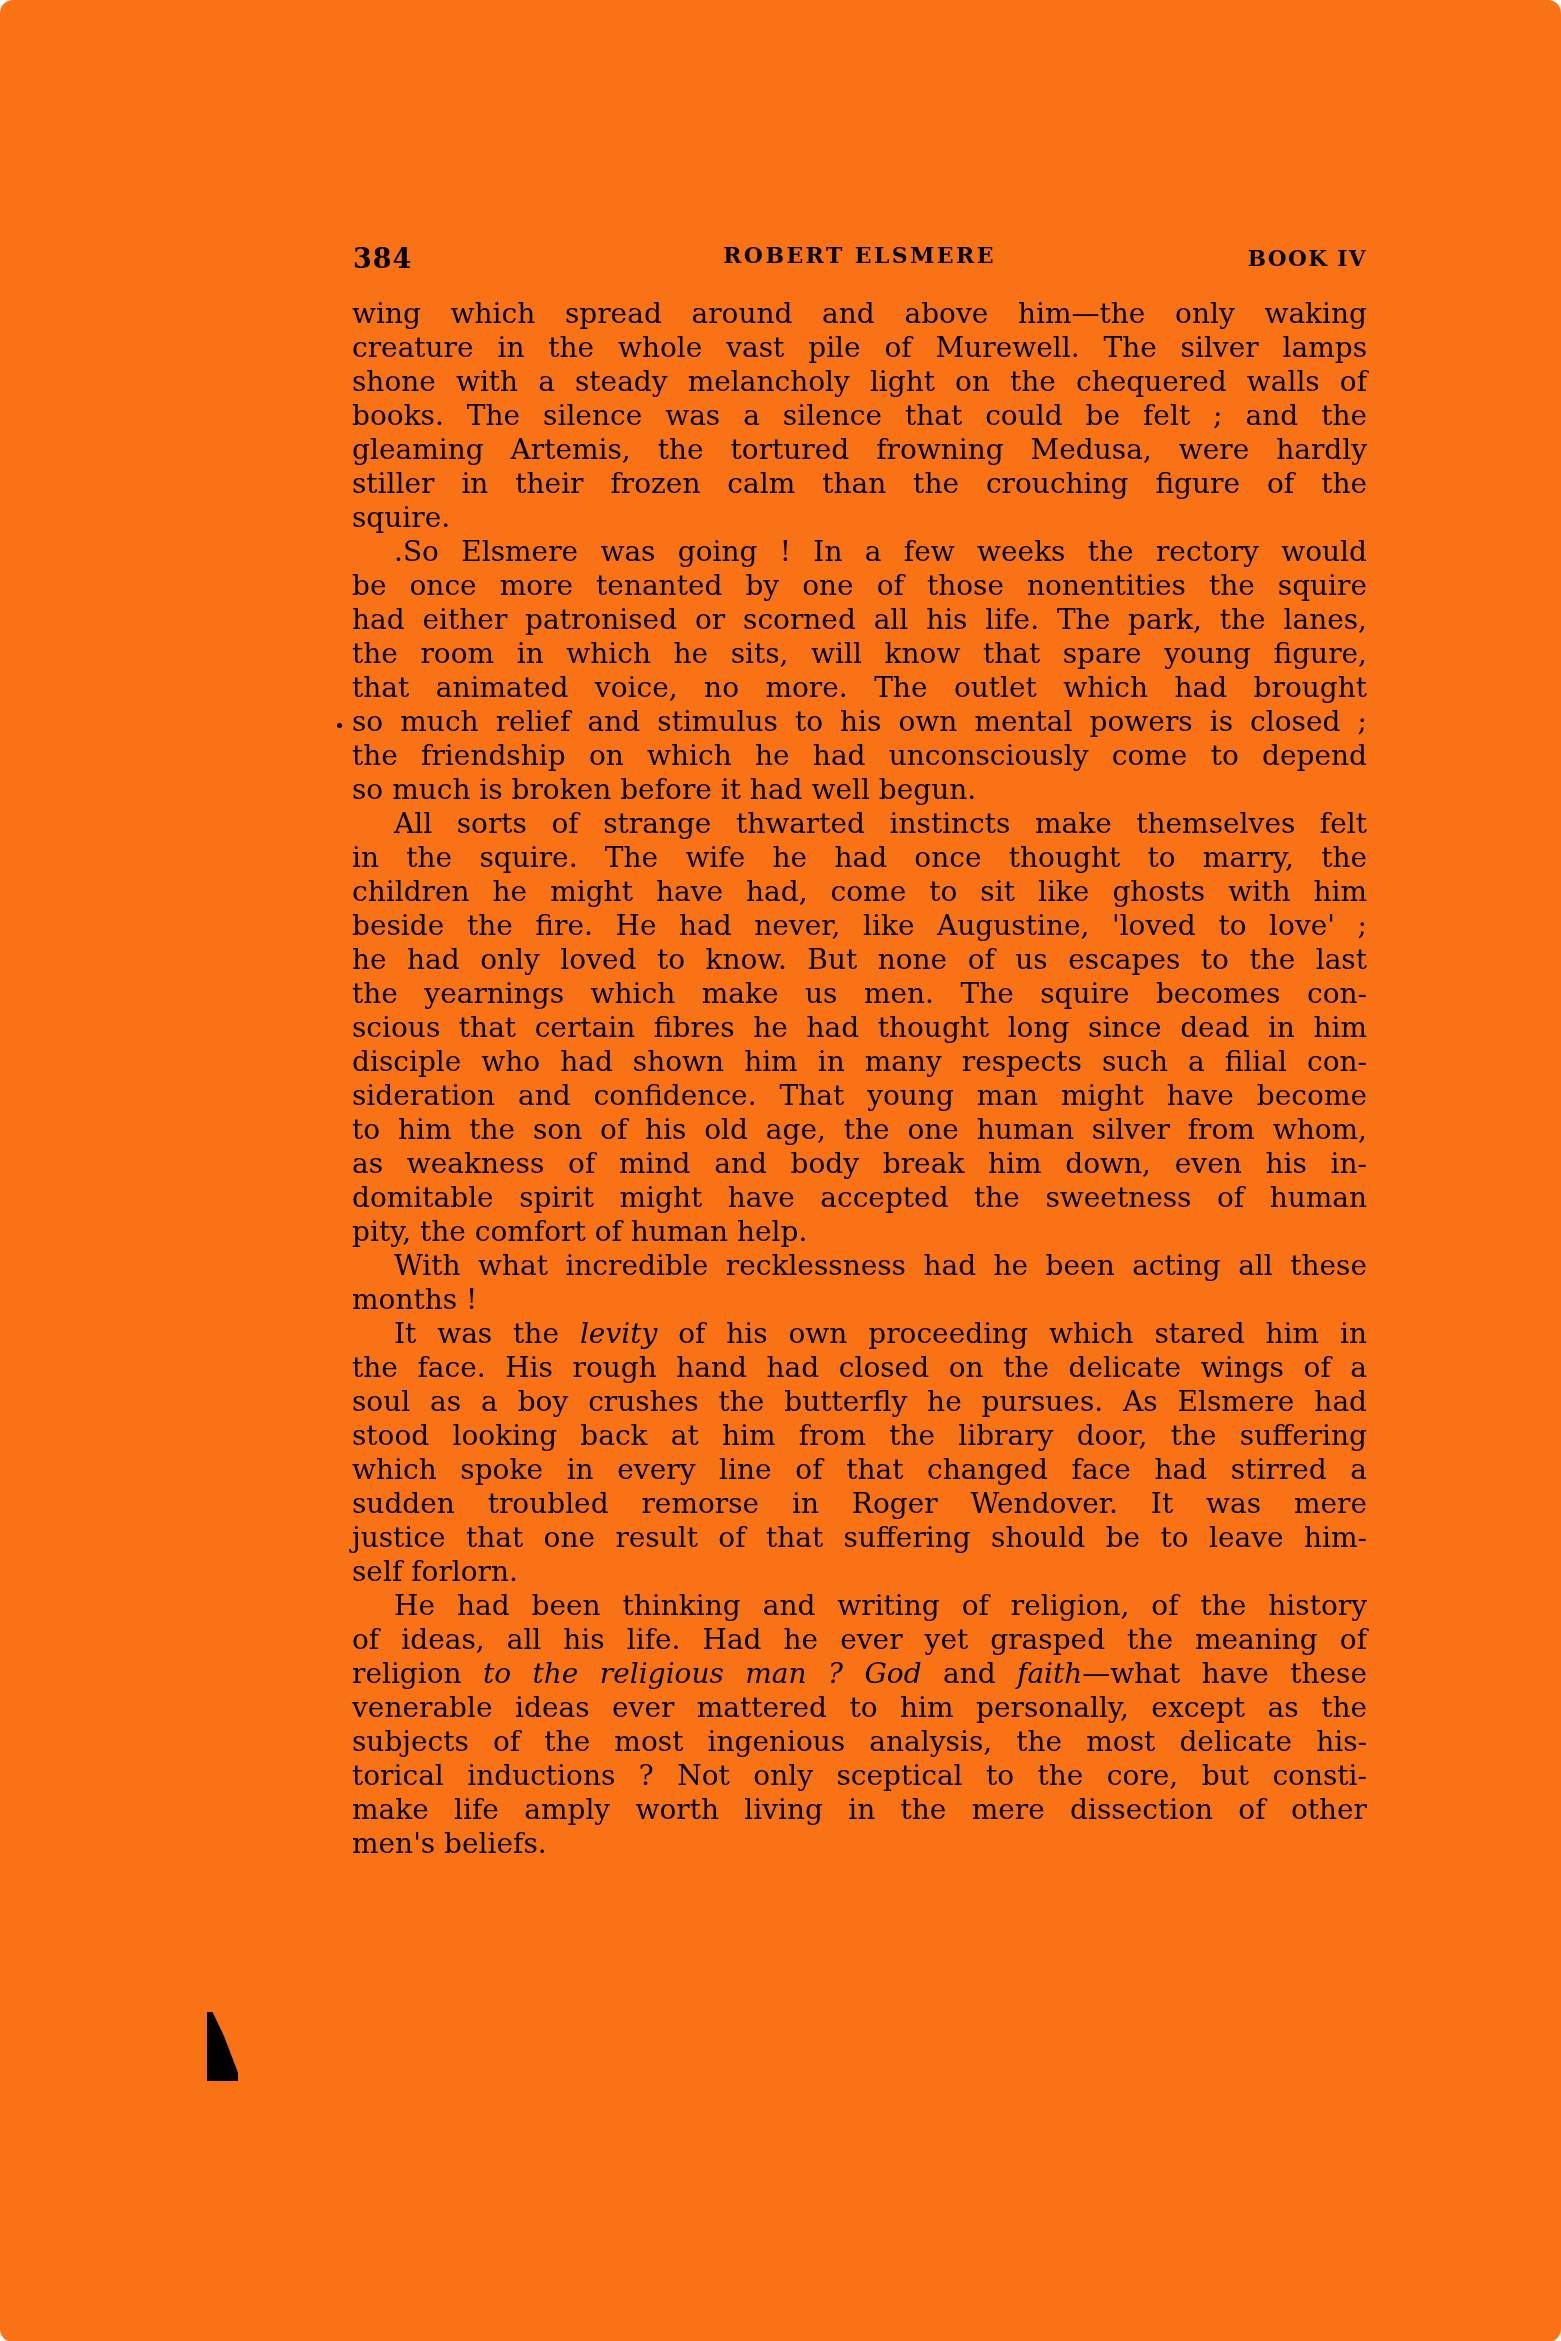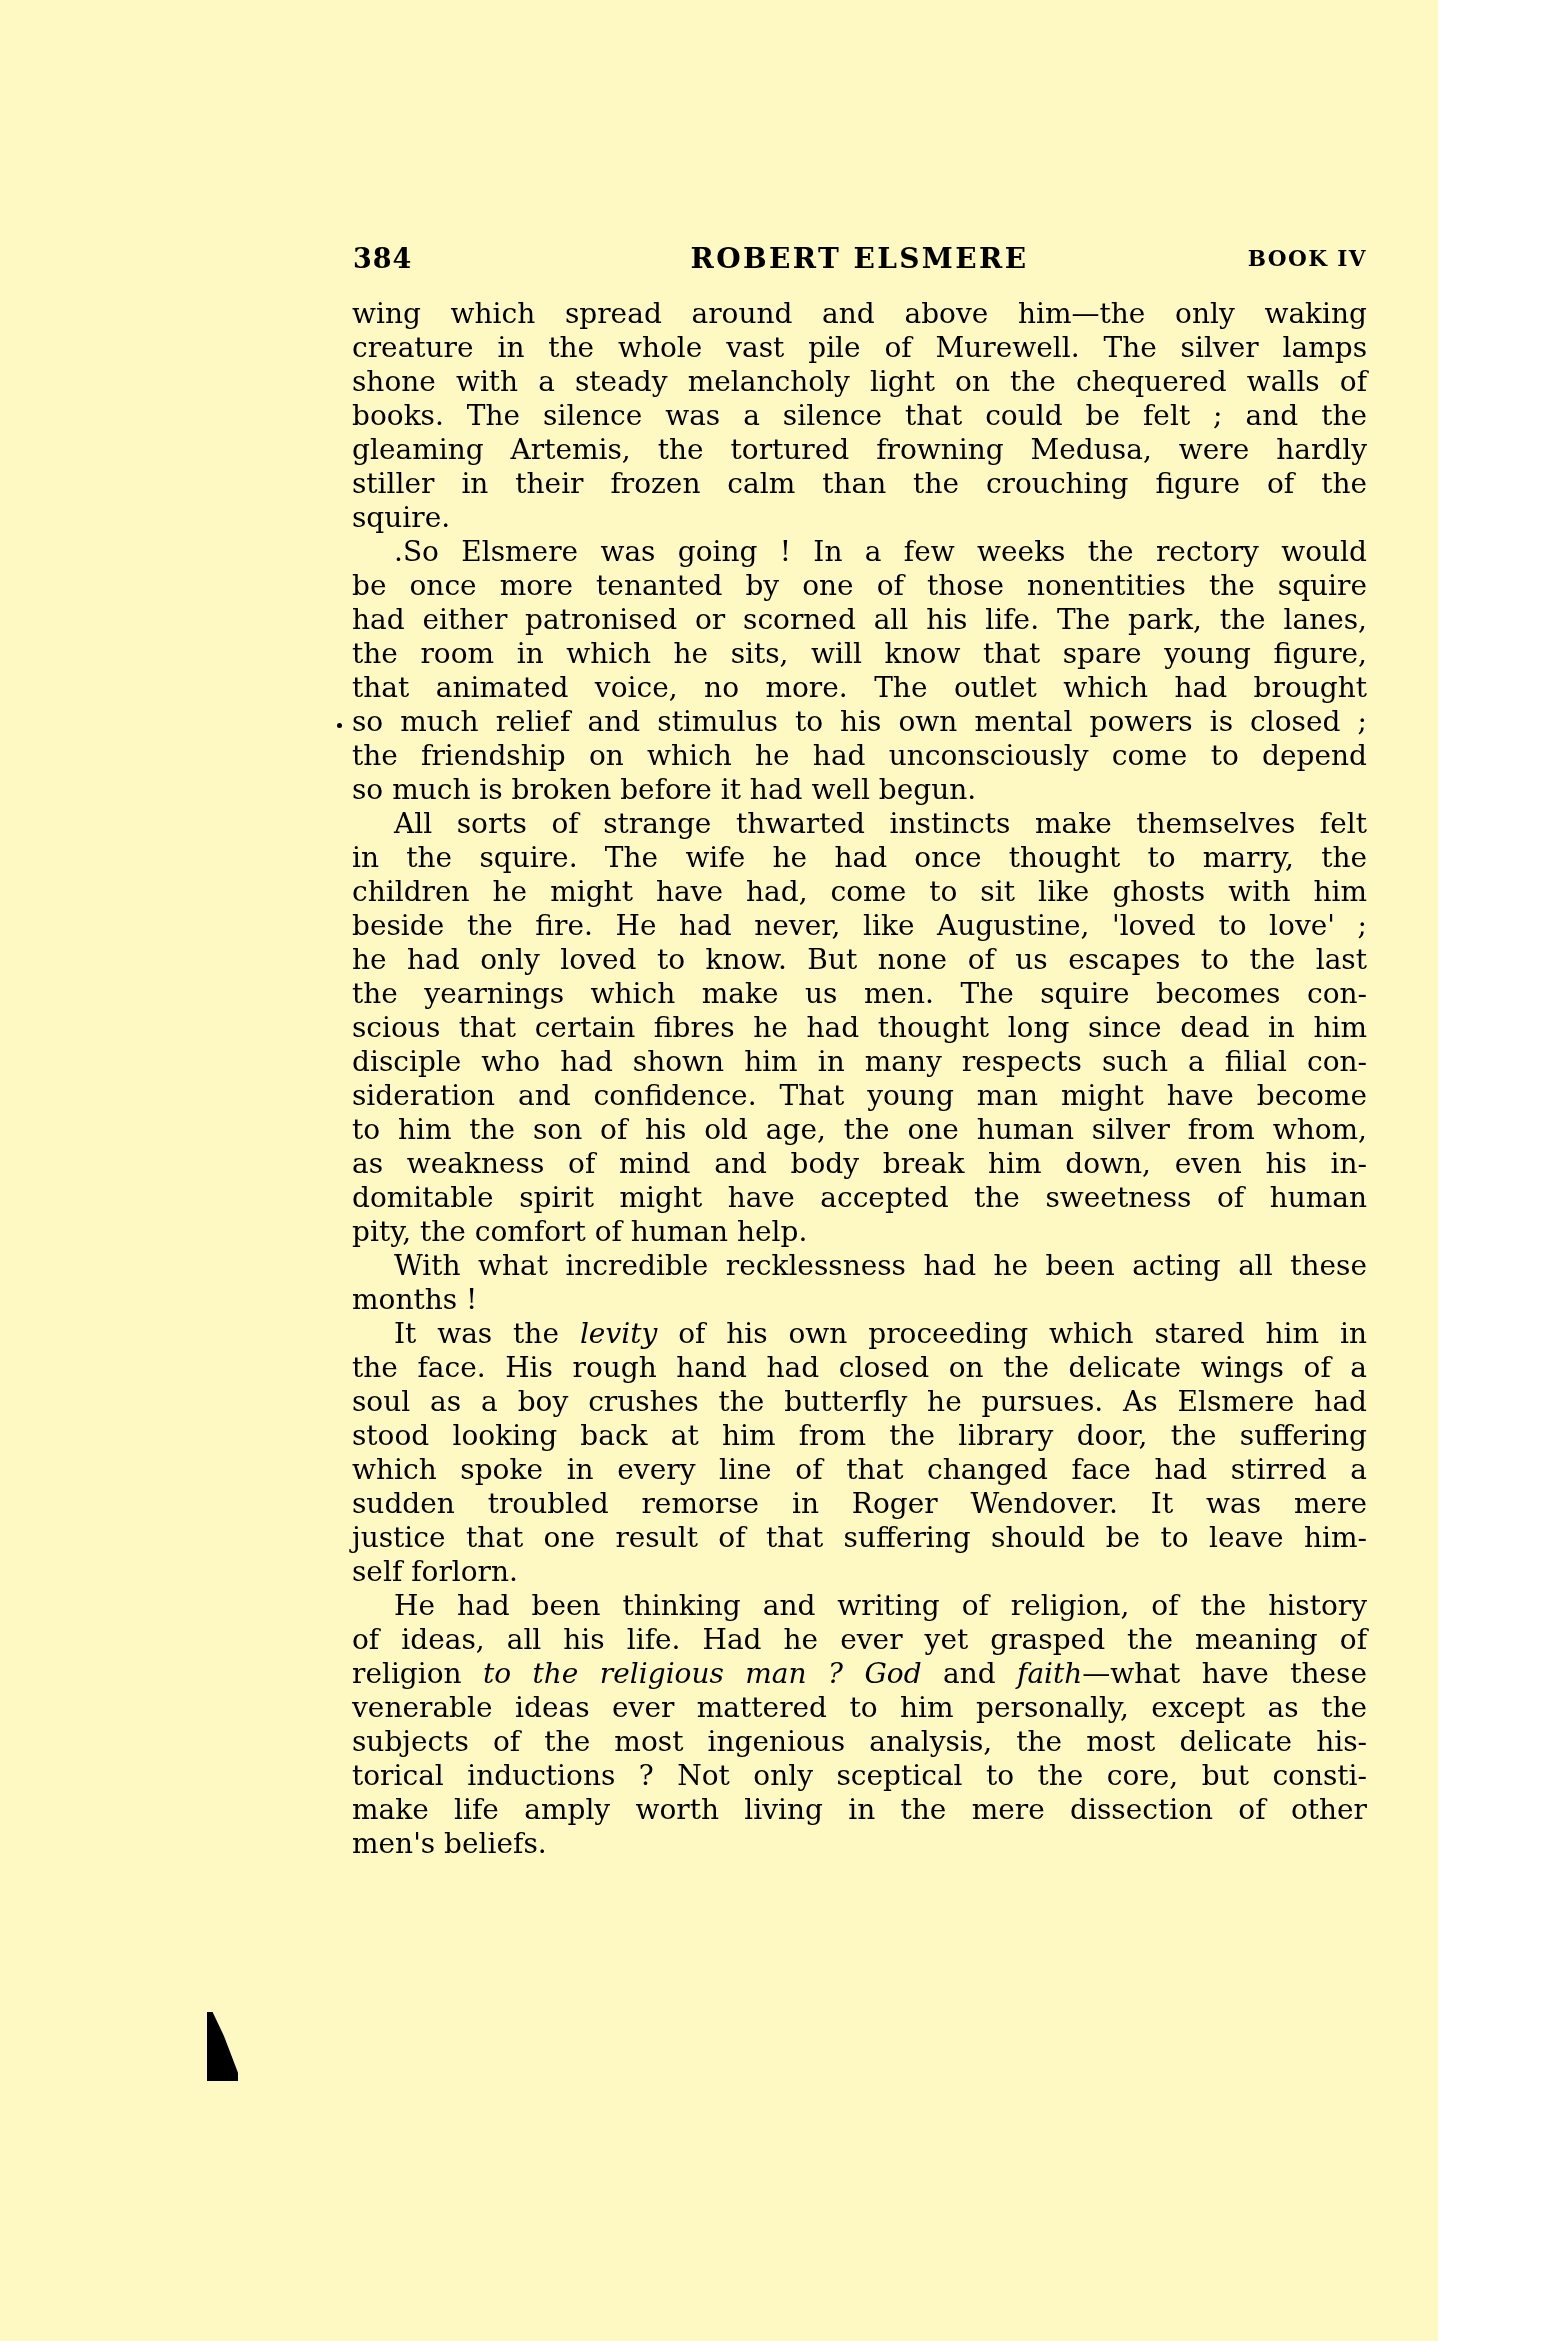--- a/index.html
+++ b/index.html
@@ -2,26 +2,27 @@
 <html style="font-size:7.7px"><head>
 <meta charset="utf-8">
 <style>
   html, body {
     margin: 0;
     padding: 0;
     background: #ffffff;
   }
   .sheet {
     position: relative;
-    width: 1438px;
+    width: 1561px;
     height: 2342px;
-    background: #fef9c3;
+    background: #f97316;
     color: #000000;
     font-family: "DejaVu Serif", "Liberation Serif", serif;
     overflow: hidden;
+    border-radius: 13px;
   }
   
   .page-header {
     position: absolute;
     left: 352px;
     top: 242px;
     width: 1015px;
     height: 35px;
   }
   .pagenum {
@@ -31,21 +32,21 @@
     font-size: 27px;
     font-weight: 700;
     letter-spacing: 1px;
   }
   .title {
     position: absolute;
     left: 0;
     top: 0;
     width: 100%;
     text-align: center;
-    font-size: 28px;
+    font-size: 22px;
     font-weight: 700;
     letter-spacing: 2.4px;
   }
   .book {
     position: absolute;
     right: 0;
     top: 4.3px;
     font-size: 21.6px;
     font-weight: 700;
     letter-spacing: 1.4px;

